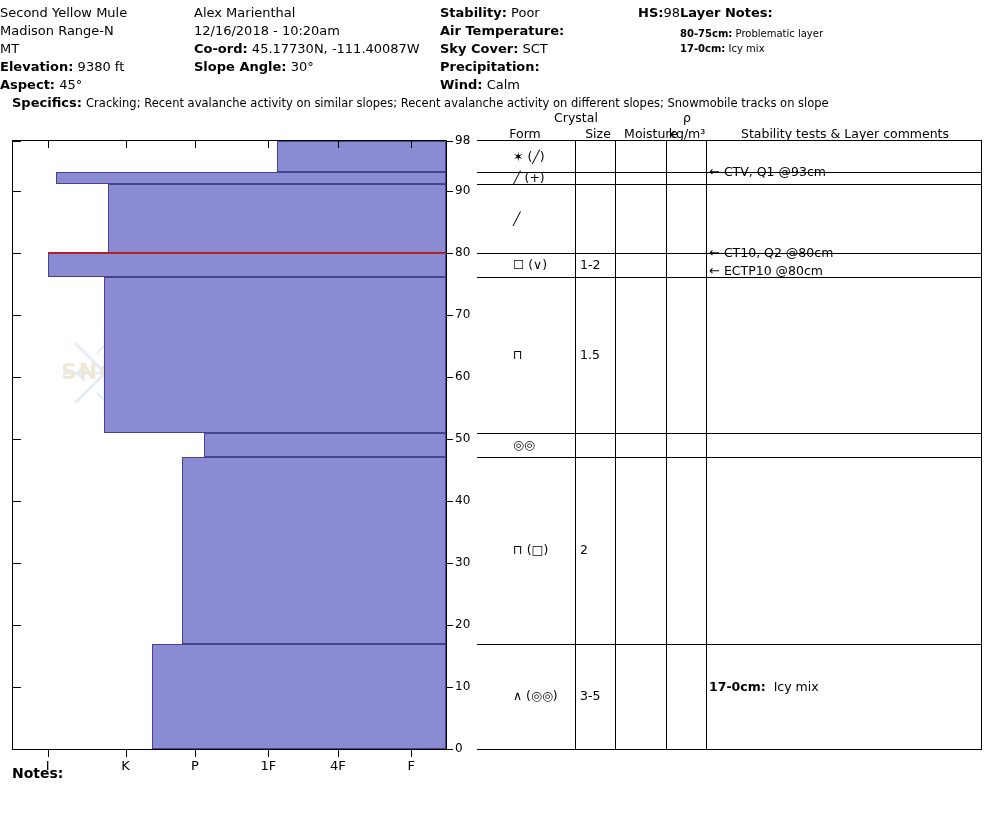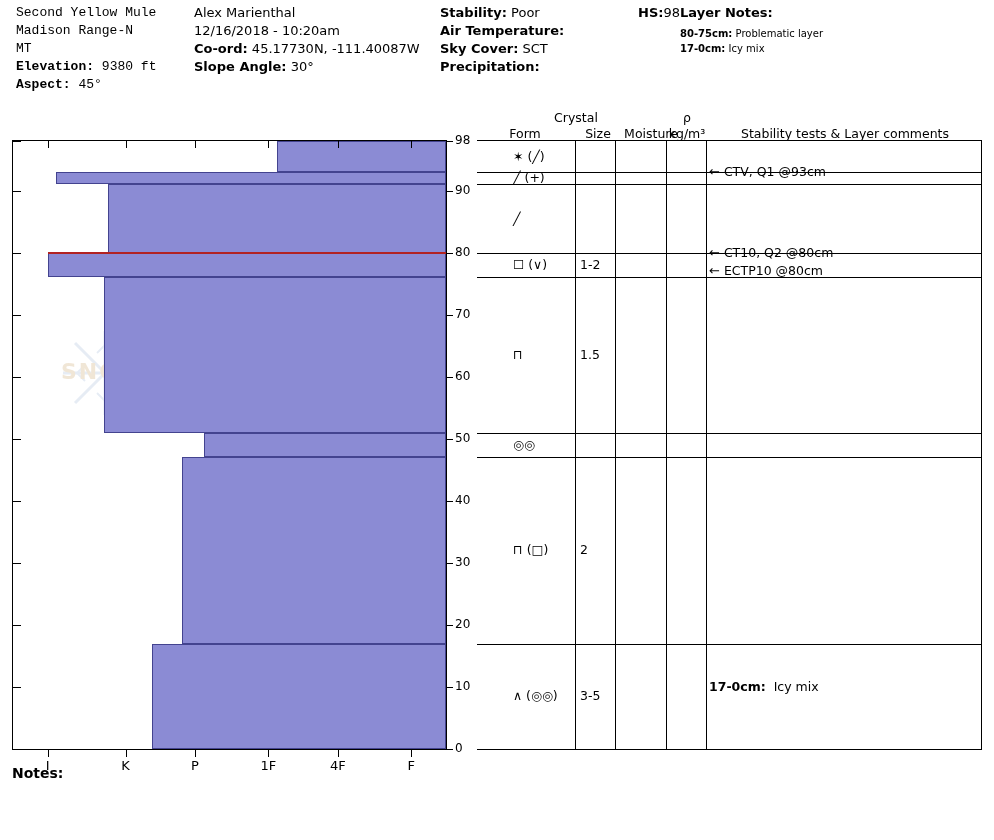--- a/index.html
+++ b/index.html
@@ -7,21 +7,21 @@
     width:994px;height:840px;
     background:#ffffff;
     font-family:"DejaVu Sans", sans-serif;
     font-size:13px;
     color:#000;
     position:relative;
     overflow:hidden;
   }
   .hdr{position:absolute;left:0;top:0;width:994px;height:118px;}
   .col{position:absolute;top:4px;}
-  .c1{left:16px;width:180px;font-family:Liberation Mono, monospace;}
+  .c1{left:0;width:180px;}
   .c2{left:194px;width:240px;}
   .c3{left:440px;width:230px;}
   .c4{left:620px;width:60px;text-align:right;}
   .c5{left:680px;width:300px;}
   .row{line-height:18px;white-space:nowrap;}
   .lbl{font-weight:bold;}
   .specifics{position:absolute;left:12px;top:95px;white-space:nowrap;line-height:16px;}
   .notes-lbl{position:absolute;left:12px;top:765px;font-weight:bold;font-size:14px;}
   .ln{line-height:15px;font-size:10px;white-space:nowrap;}
   .ln b{font-weight:bold;}
@@ -68,32 +68,37 @@
     <div class="row">12/16/2018 - 10:20am</div>
     <div class="row"><span class="lbl">Co-ord:</span> <span>45.17730N, -111.40087W</span></div>
     <div class="row"><span class="lbl">Slope Angle:</span> <span>30°</span></div>
   </div>
 
   <div class="col c3">
     <div class="row"><span class="lbl">Stability:</span> <span>Poor</span></div>
     <div class="row"><span class="lbl">Air Temperature:</span> <span></span></div>
     <div class="row"><span class="lbl">Sky Cover:</span> <span>SCT</span></div>
     <div class="row"><span class="lbl">Precipitation:</span> <span></span></div>
+    <div class="row"><span class="lbl">Wind:</span> <span>Calm</span></div>
   </div>
 
   <div class="col c4">
     <div class="row"><span class="lbl">HS:</span><span>98</span></div>
   </div>
 
   <div class="col c5">
     <div class="row lbl">Layer Notes:</div>
     <div class="ln" style="margin-top:4px;"><b>80-75cm:</b> <span>Problematic layer</span></div>
     <div class="ln"><b>17-0cm:</b> <span>Icy mix</span></div>
   </div>
 
+  <div class="specifics">
+    <span class="lbl">Specifics:</span>
+    <span style="font-size:11.5px;">Cracking;  Recent avalanche activity on similar slopes;  Recent avalanche activity on different slopes;  Snowmobile tracks on slope</span>
+  </div>
 </div>
 
 <div id="plot">
   <div class="wm">
     <svg width="200" height="100" viewBox="0 0 200 100">
       <g stroke="#c9d6e8" stroke-width="3" fill="none" transform="translate(62,52)">
         <line x1="-42" y1="0" x2="42" y2="0"></line>
         <line x1="0" y1="-42" x2="0" y2="42"></line>
         <line x1="-30" y1="-30" x2="30" y2="30"></line>
         <line x1="-30" y1="30" x2="30" y2="-30"></line>

